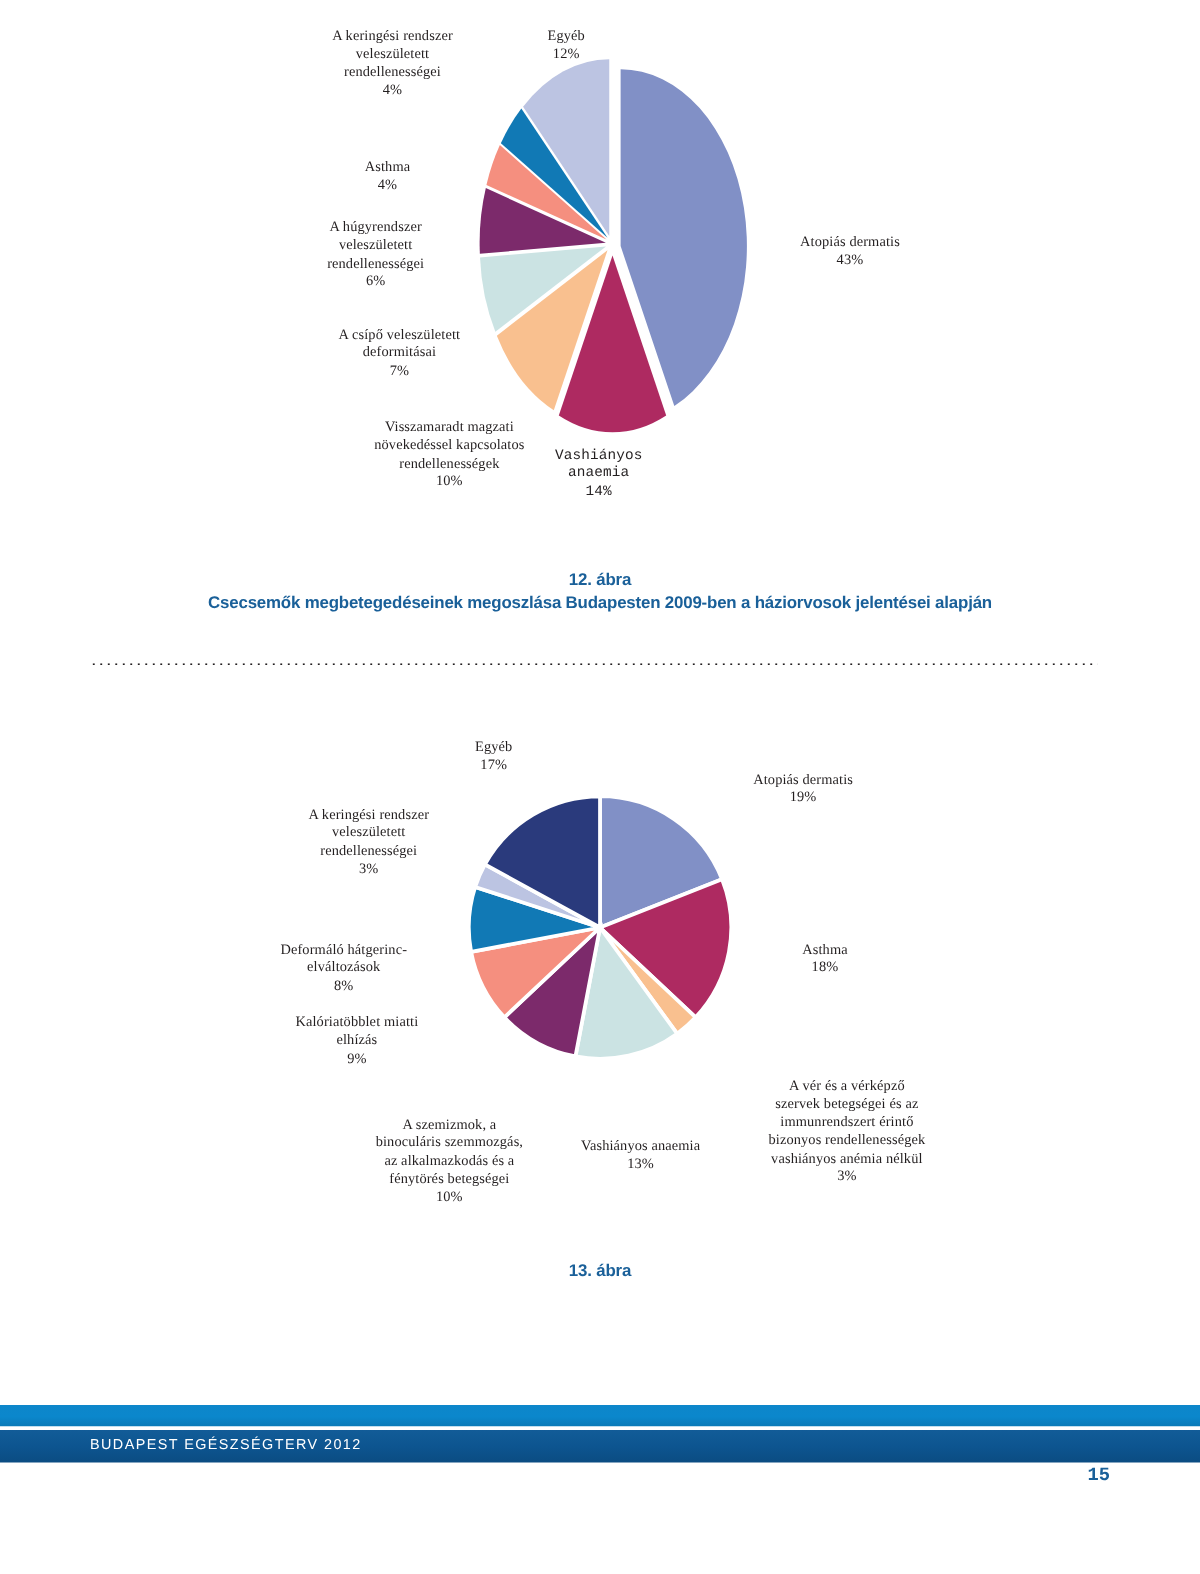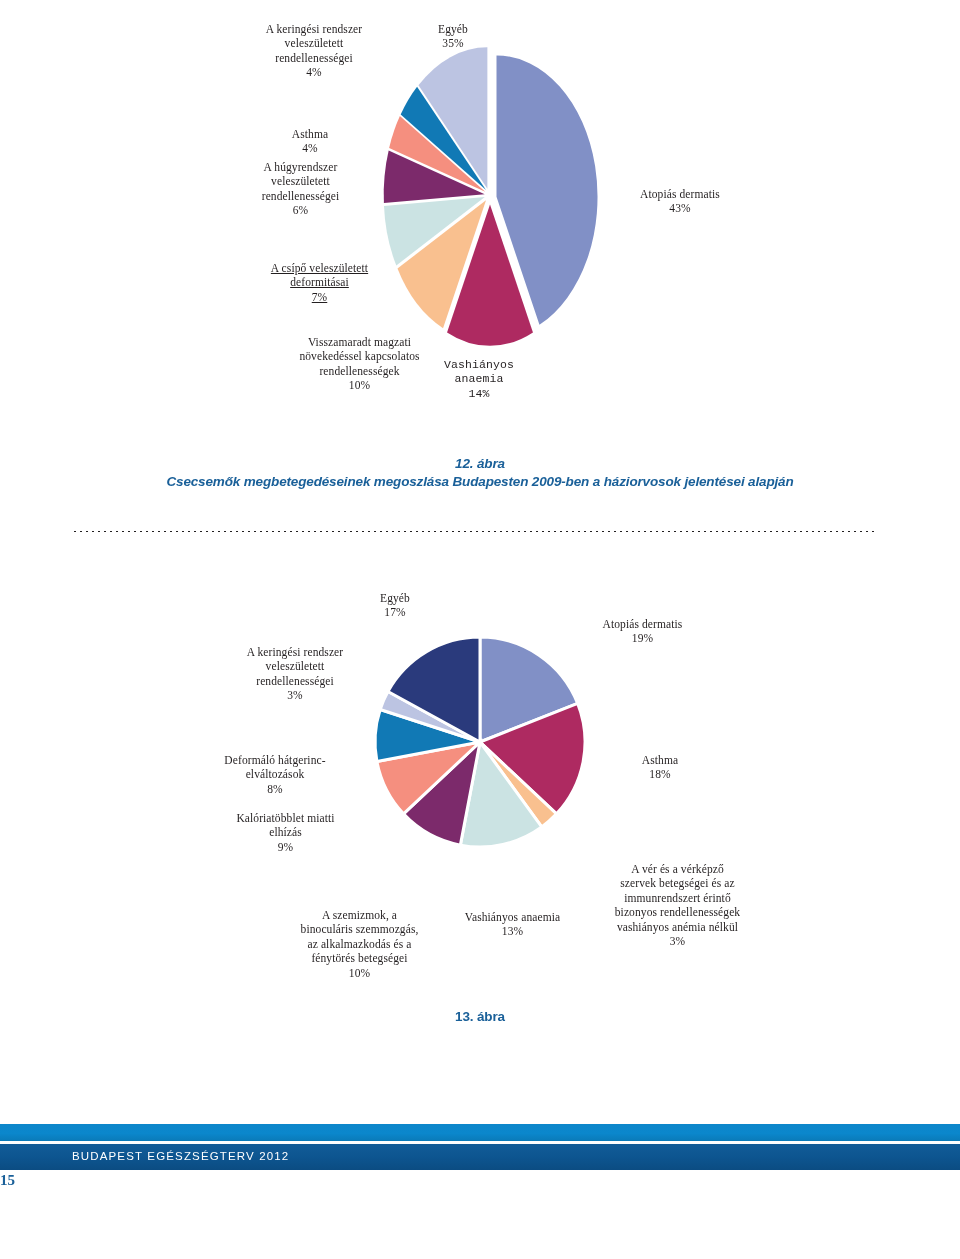--- a/index.html
+++ b/index.html
@@ -65,21 +65,22 @@
     background:linear-gradient(to bottom,#125c98 0%,#0d5590 50%,#0b4c82 100%);
   }
   .footer-text{
     position:absolute;left:72px;top:1150px;
     font-family:"Liberation Sans", sans-serif;
     font-weight:normal;font-size:11.5px;letter-spacing:1.15px;
     color:#ffffff;
   }
   .page-number{
     position:absolute;left:0;top:1172px;width:888px;
-    font-family:Liberation Serif, serif;
+    text-align:right;
+    font-family:Liberation Mono, monospace;
     font-weight:bold;font-size:15px;
     color:#1a6099;
   }
 </style>
 </head>
 <body>
 
 <div class="page">
 
   <div class="chart-wrap" style="left:0;top:0;width:960px;height:420px;">
@@ -102,43 +103,43 @@
 
           <path transform="translate(-4.0,-4.2)" d="M 0 0 L -85.31 -54.00 A 101 101 0 0 1 -68.93 -73.83 Z" fill="#1179b5"></path>
 
           <path transform="translate(-2.6,-5.2)" d="M 0 0 L -68.93 -73.83 A 101 101 0 0 1 0 -101 Z" fill="#bcc4e2"></path>
         </g>
       </svg>
     </div>
 
     <div class="lbl" style="left:398px;top:7px;width:110px;">
       <span>Egyéb</span>
-      <span class="pct">35%</span>
+      <span class="pct">12%</span>
     </div>
 
     <div class="lbl" style="left:224px;top:7px;width:180px;">
       <span>A keringési rendszer
 veleszületett
 rendellenességei</span>
       <span class="pct">4%</span>
     </div>
 
     <div class="lbl" style="left:250px;top:112px;width:120px;">
       <span>Asthma</span>
       <span class="pct">4%</span>
     </div>
 
-    <div class="lbl" style="left:218px;top:145px;width:165px;">
+    <div class="lbl" style="left:218px;top:160px;width:165px;">
       <span>A húgyrendszer
 veleszületett
 rendellenességei</span>
       <span class="pct">6%</span>
     </div>
 
-    <div class="lbl" style="left:222px;top:246px;width:195px;text-decoration:underline;">
+    <div class="lbl" style="left:222px;top:246px;width:195px;">
       <span>A csípő veleszületett
 deformitásai</span>
       <span class="pct">7%</span>
     </div>
 
     <div class="lbl" style="left:252px;top:320px;width:215px;">
       <span>Visszamaradt magzati
 növekedéssel kapcsolatos
 rendellenességek</span>
       <span class="pct">10%</span>
@@ -149,21 +150,21 @@
 anaemia</span>
       <span class="pct">14%</span>
     </div>
 
     <div class="lbl" style="left:600px;top:172px;width:160px;">
       <span>Atopiás dermatis</span>
       <span class="pct">43%</span>
     </div>
   </div>
 
-  <div class="caption" style="top:455px;font-style:italic;">
+  <div class="caption" style="top:455px;">
     <span class="num">12. ábra</span>
     <span class="txt">Csecsemők megbetegedéseinek megoszlása Budapesten 2009-ben a háziorvosok jelentései alapján</span>
   </div>
 
   <div class="dotrule"></div>
 
   <div class="chart-wrap" style="left:0;top:560px;width:960px;height:430px;">
 
     <div class="pie" style="left:0;top:0;">
       <svg width="960" height="430" viewBox="0 0 960 430" aria-hidden="true">
@@ -217,21 +218,21 @@
 elváltozások</span>
       <span class="pct">8%</span>
     </div>
 
     <div class="lbl" style="left:203px;top:236px;width:165px;">
       <span>Kalóriatöbblet miatti
 elhízás</span>
       <span class="pct">9%</span>
     </div>
 
-    <div class="lbl" style="left:262px;top:333px;width:195px;">
+    <div class="lbl" style="left:262px;top:318px;width:195px;">
       <span>A szemizmok, a
 binoculáris szemmozgás,
 az alkalmazkodás és  a
 fénytörés betegségei</span>
       <span class="pct">10%</span>
     </div>
 
     <div class="lbl" style="left:430px;top:335px;width:165px;">
       <span>Vashiányos anaemia</span>
       <span class="pct">13%</span>

